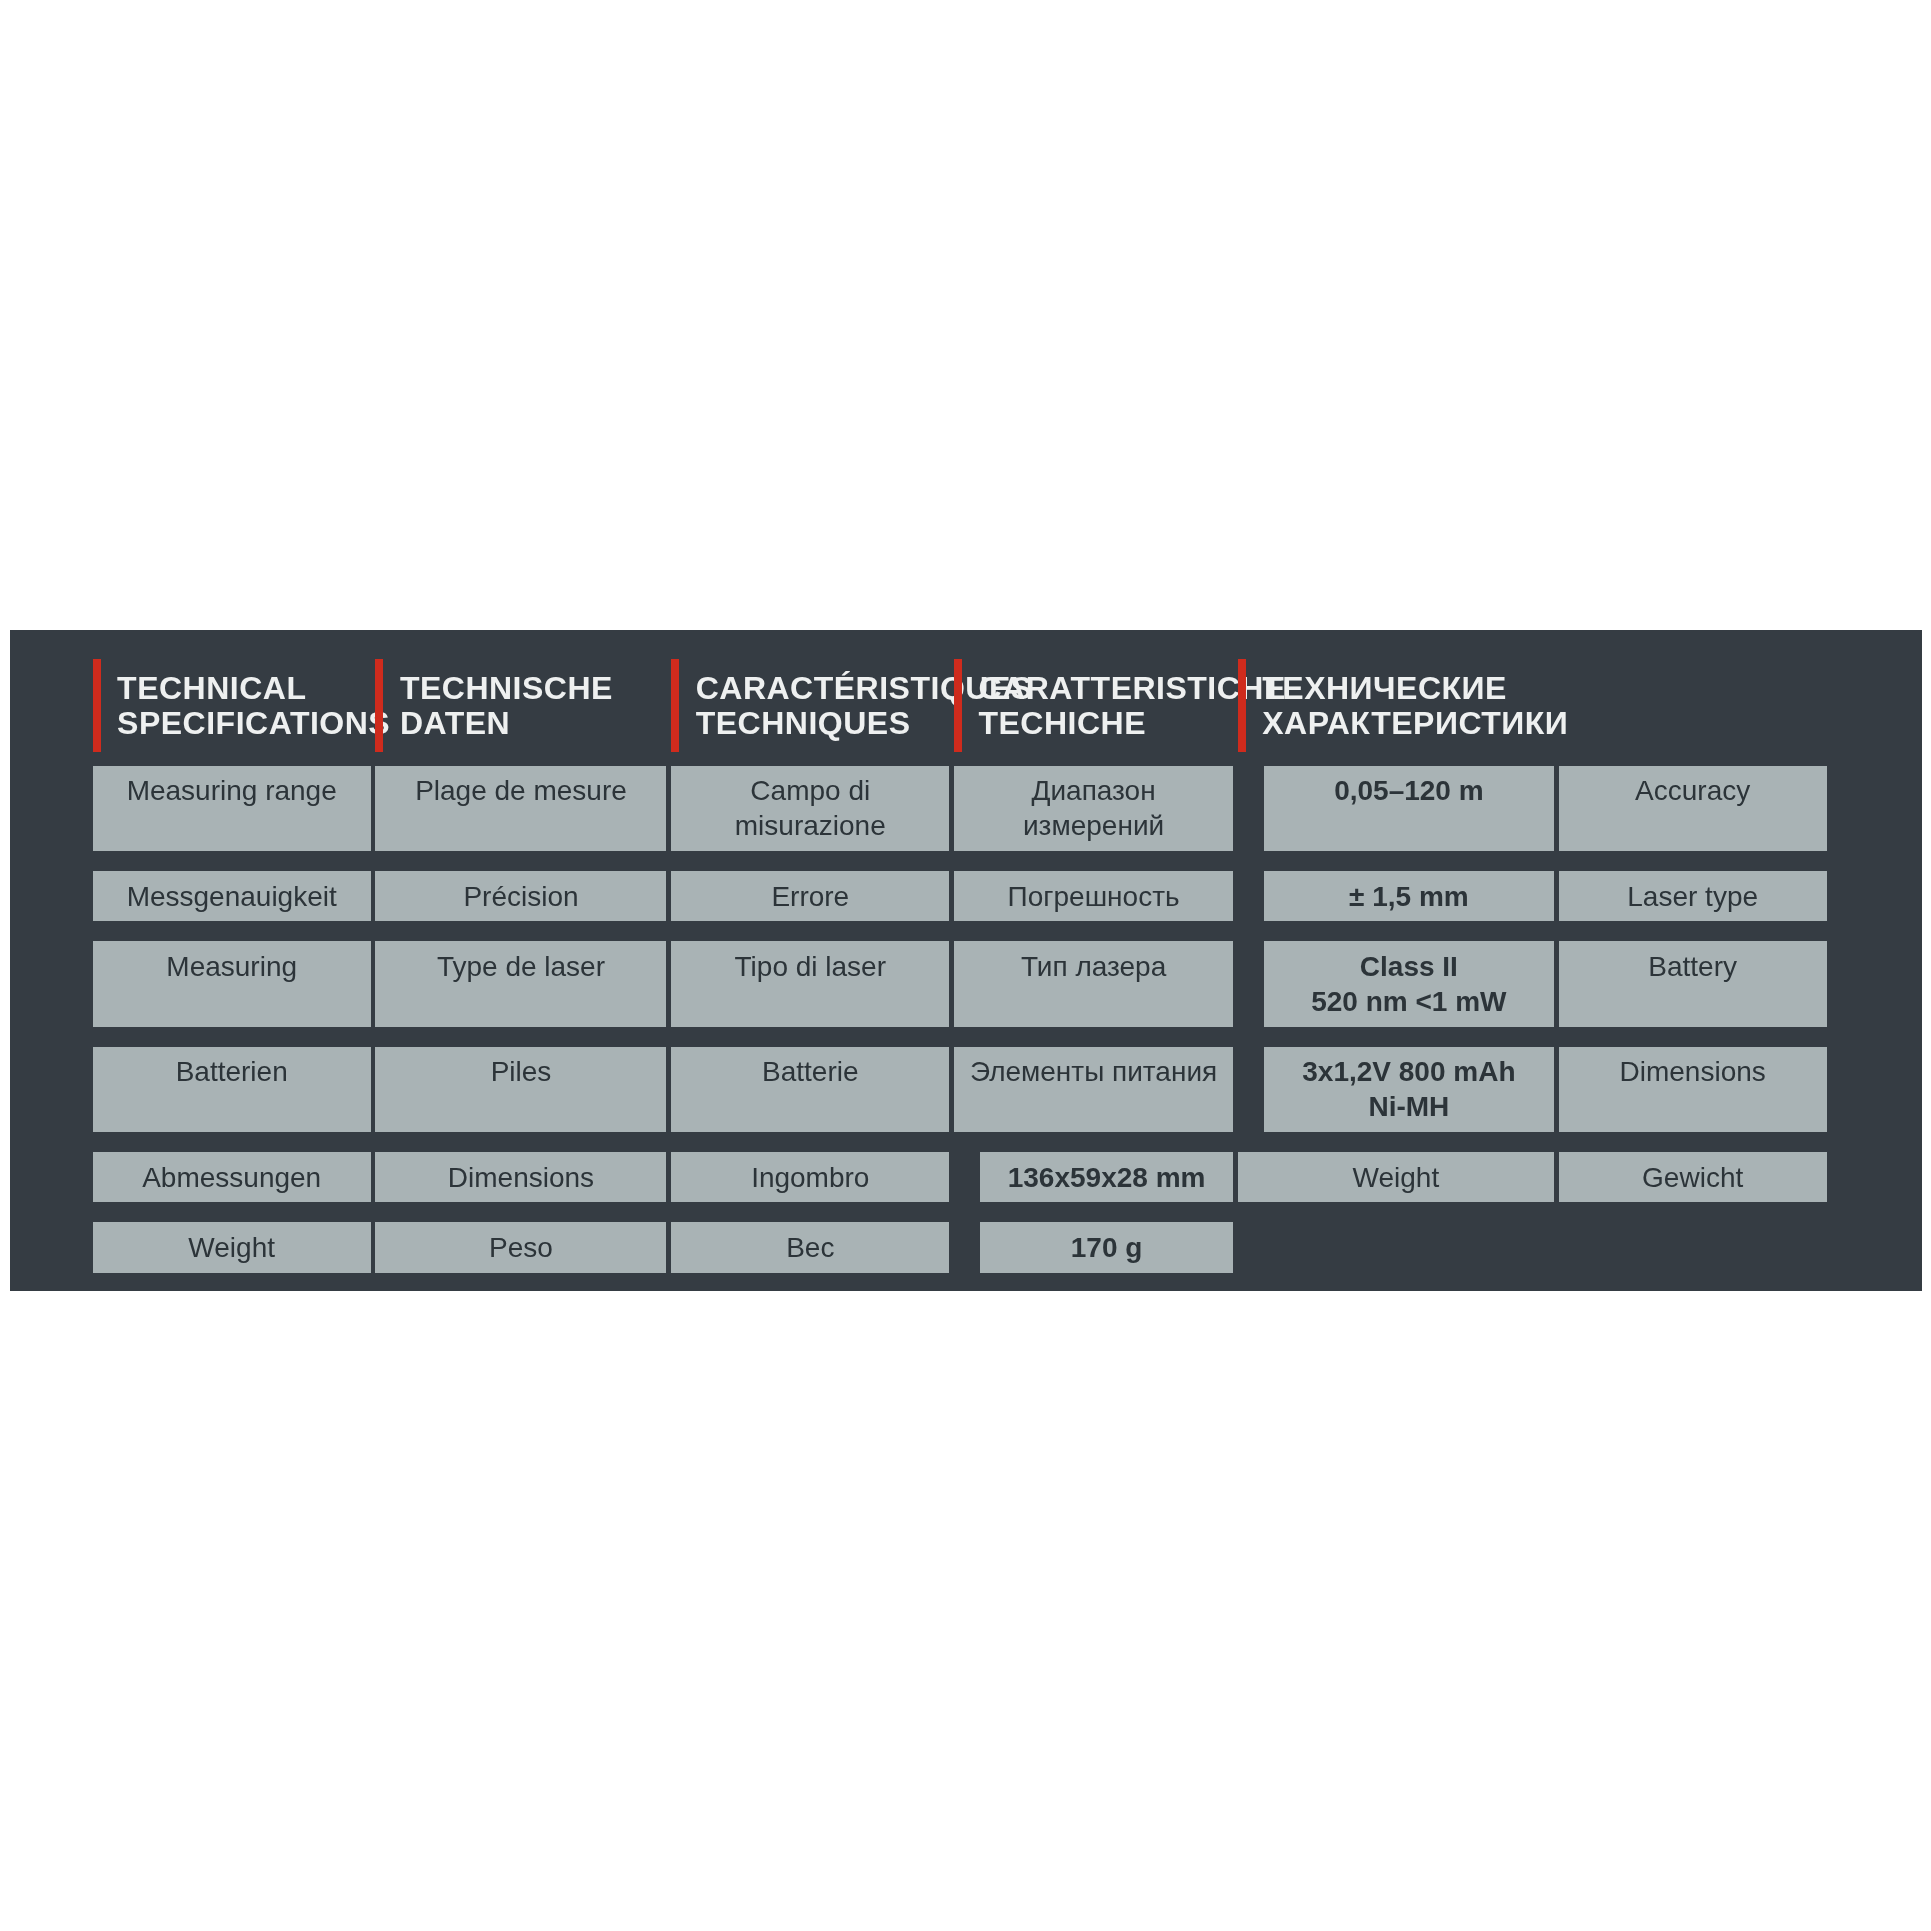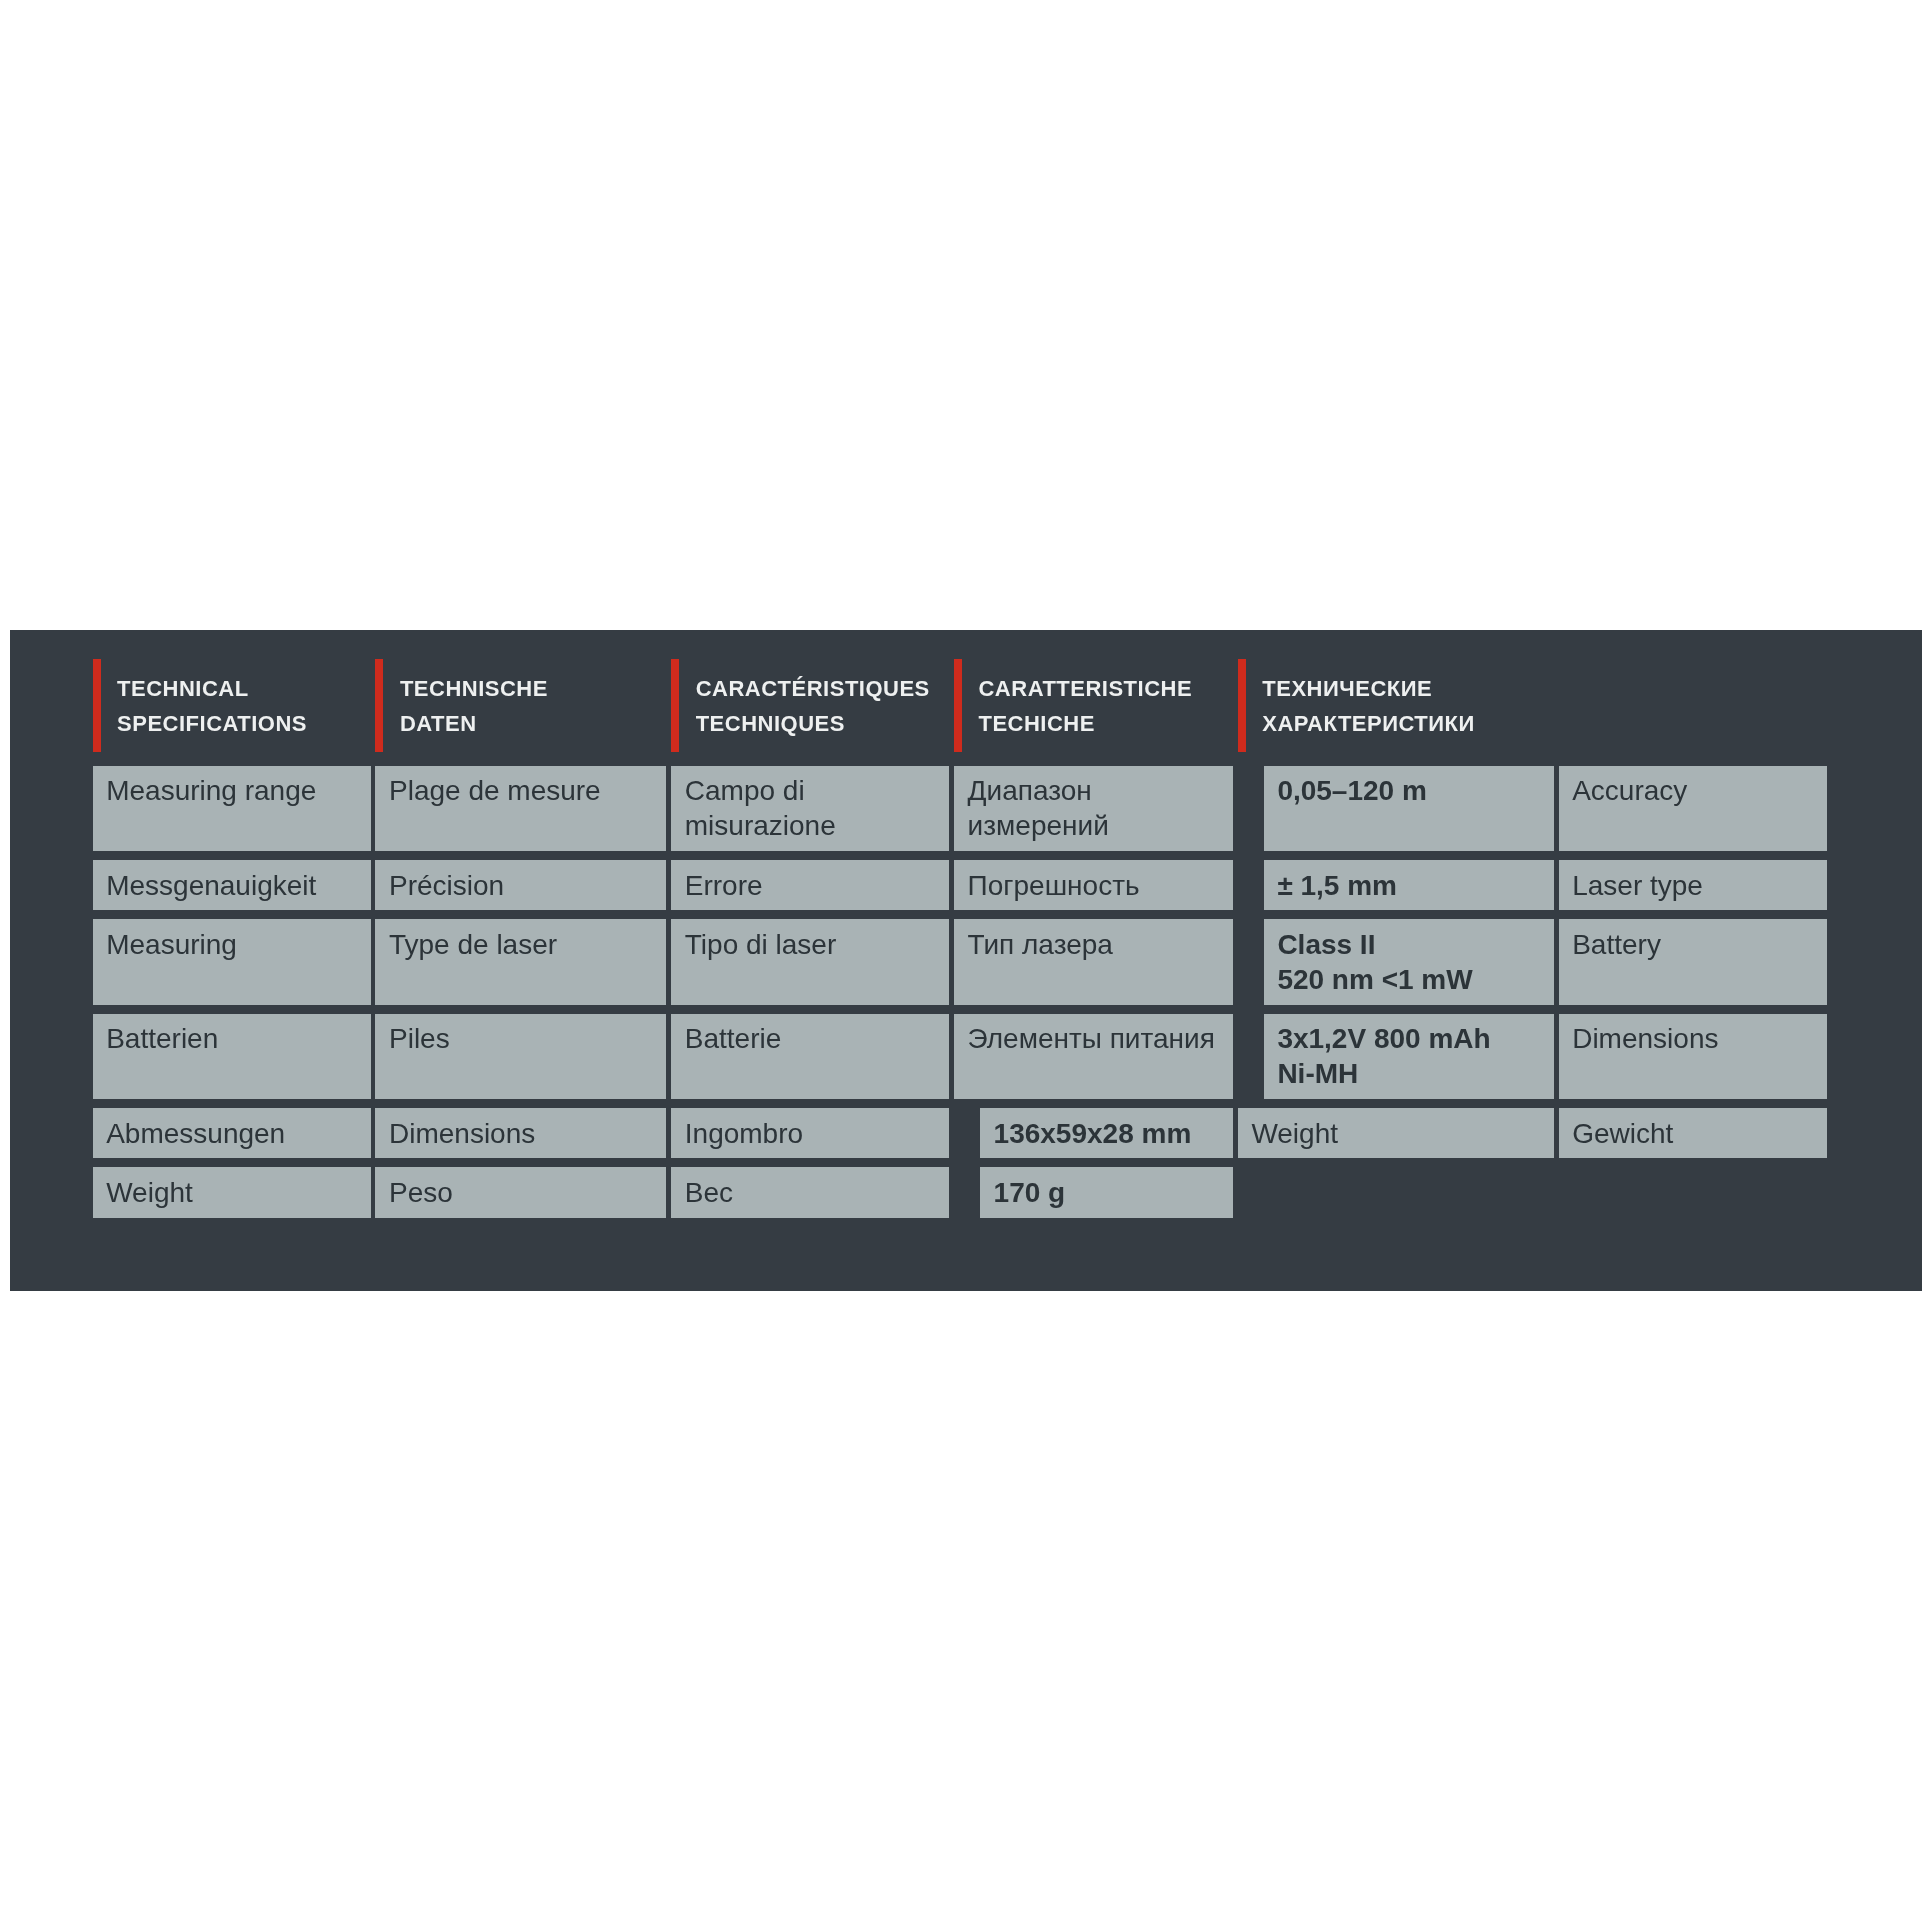--- a/index.html
+++ b/index.html
@@ -32,29 +32,29 @@
   .hcell {
     border-left: 8.7px solid var(--accent-red, #cf2b1d);
     padding-left: 16.4px;
     min-height: 93px;
     display: flex;
     align-items: center;
   }
   .hcell.empty { border-left: none; }
   .htext {
     color: var(--header-text, #eef0f0);
-    font-size: 22px;
+    font-size: 32px;
     font-weight: bold;
     line-height: 35px;
     letter-spacing: 0.5px;
     white-space: pre-line;
     text-transform: uppercase;
   }
 
-  .body-grid { row-gap: 9px; background: transparent; }
+  .body-grid { row-gap: 20px; background: transparent; text-align: center; }
   .cell {
     background: var(--cell-bg, #a9b3b5);
     color: var(--cell-text, #2c3439);
     font-size: 28px;
     line-height: 35px;
     padding: 7.7px 13.5px;
     white-space: pre-line;
     box-sizing: border-box;
   }
   .cell.value { font-weight: bold; margin-left: 26px; }

